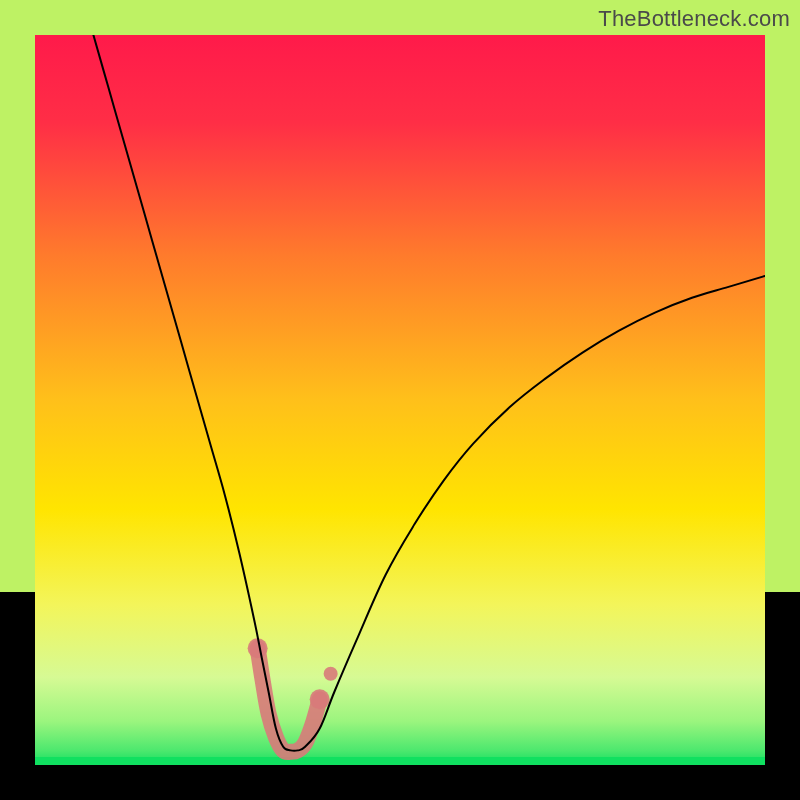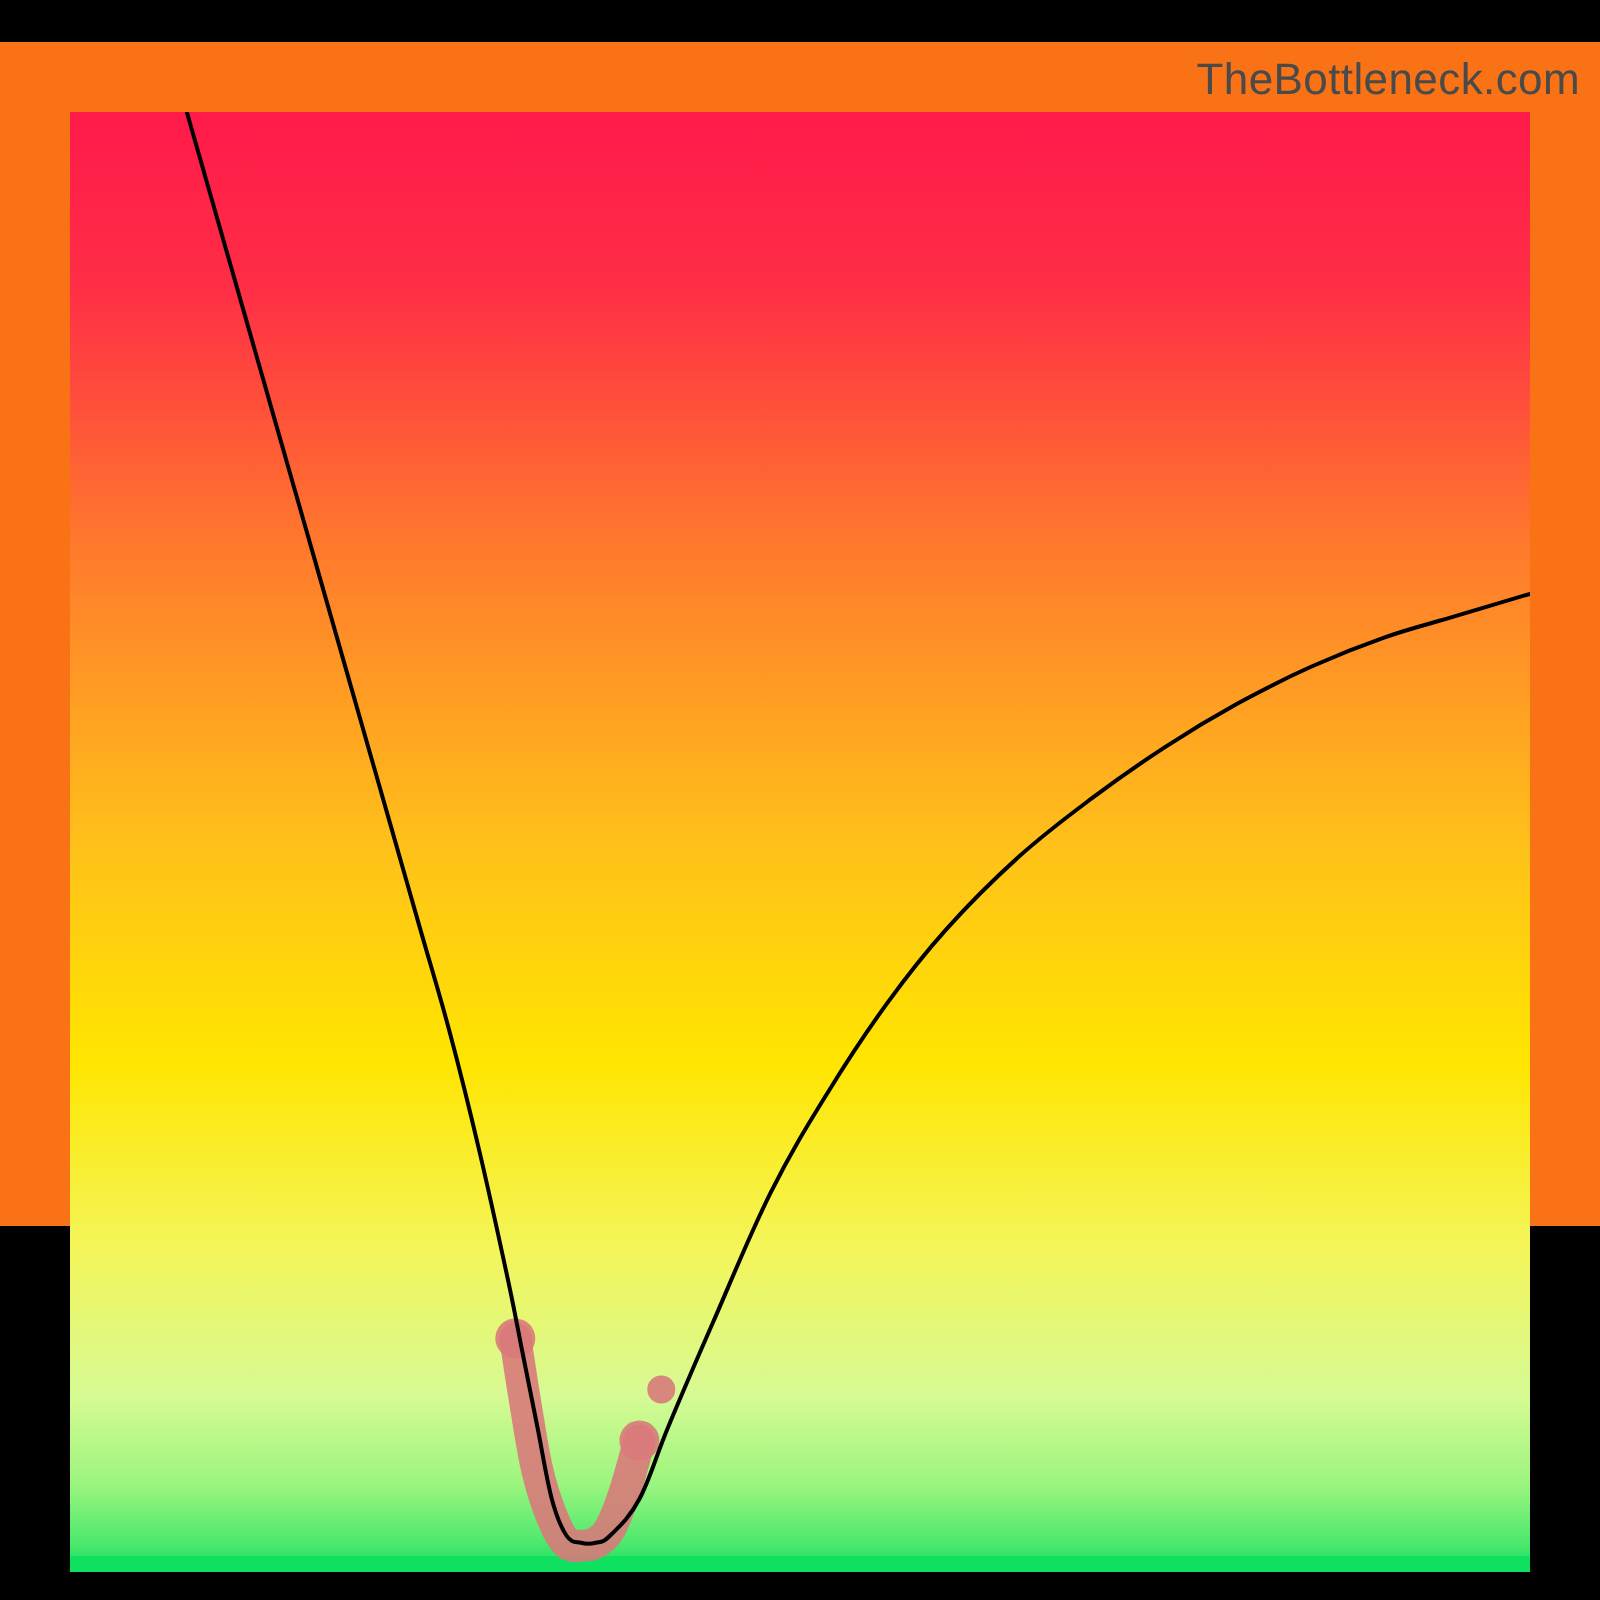--- a/index.html
+++ b/index.html
@@ -8,22 +8,21 @@
     width: 800px;
     height: 800px;
     background: #000;
     font-family: Arial, Helvetica, sans-serif;
     overflow: hidden;
   }
   .frame {
     position: absolute;
     left: 0; top: 0;
     width: 800px; height: 592px;
-    background: #f97316;
-    margin-top: 21px;
+    background: #bef264;
   }
   .watermark {
     position: absolute;
     top: 6px;
     right: 10px;
     font-size: 22px;
     font-weight: 500;
     color: #4a4a4a;
     letter-spacing: 0.2px;
     z-index: 50;

